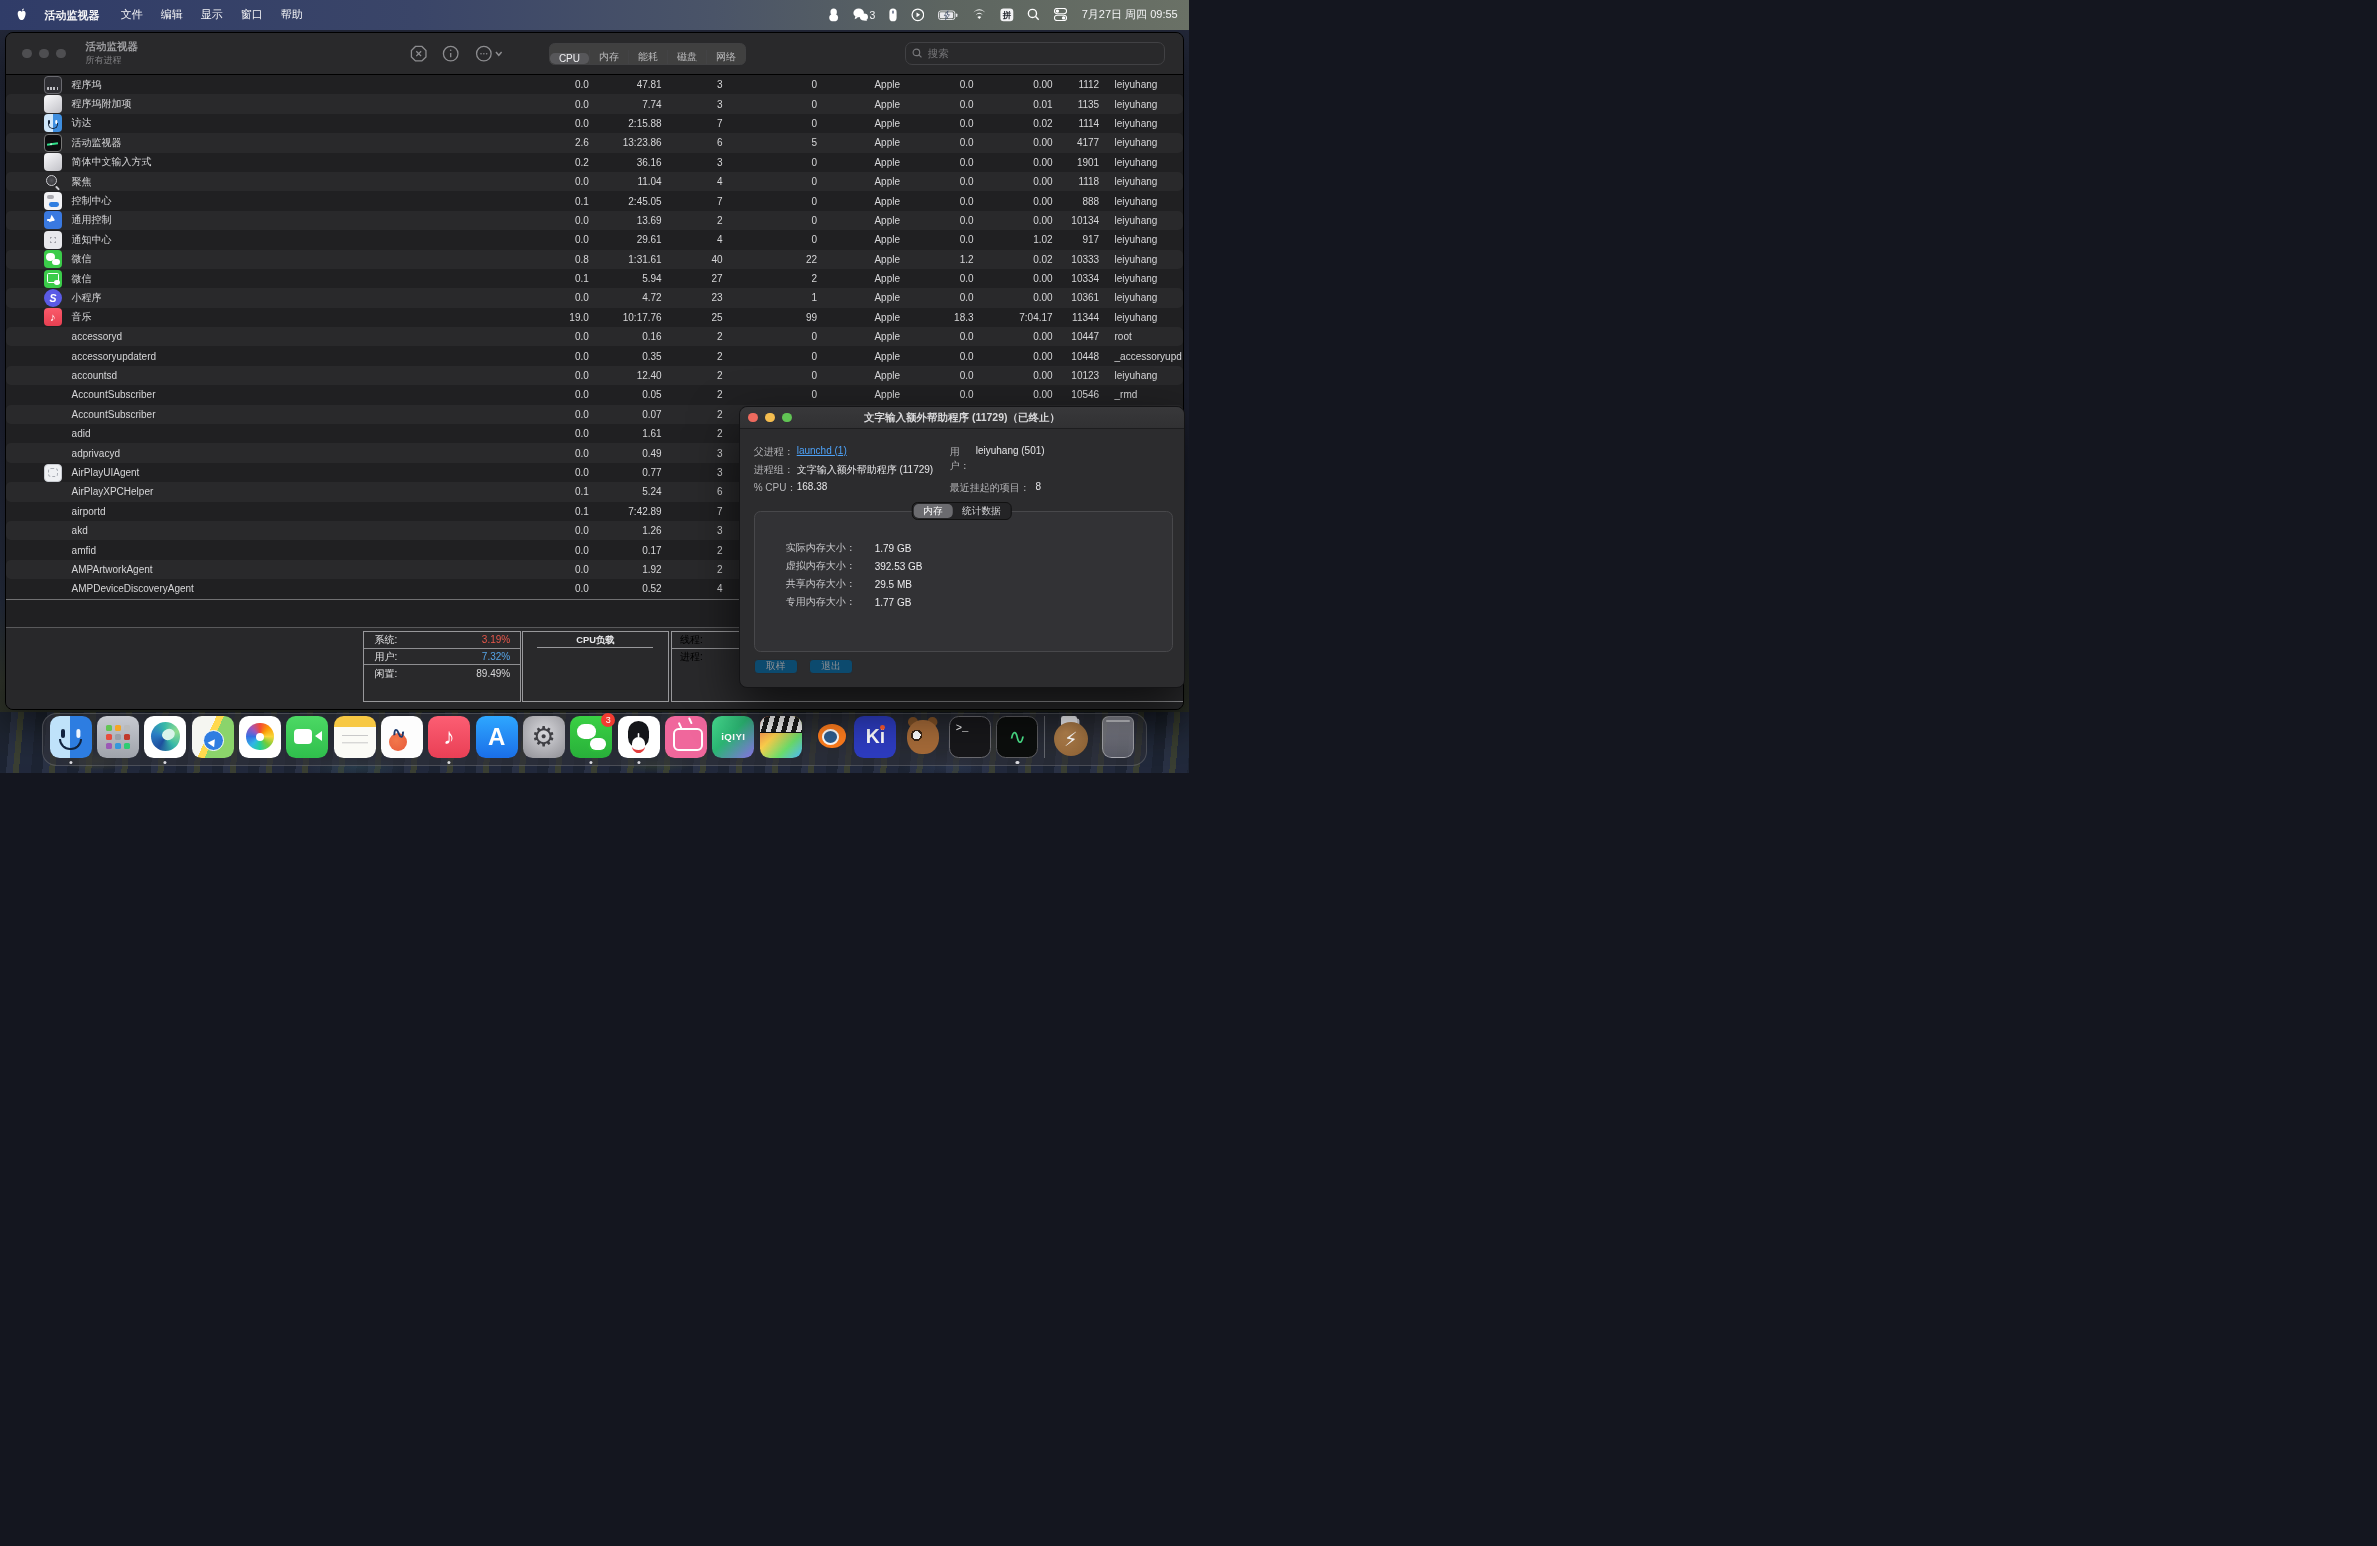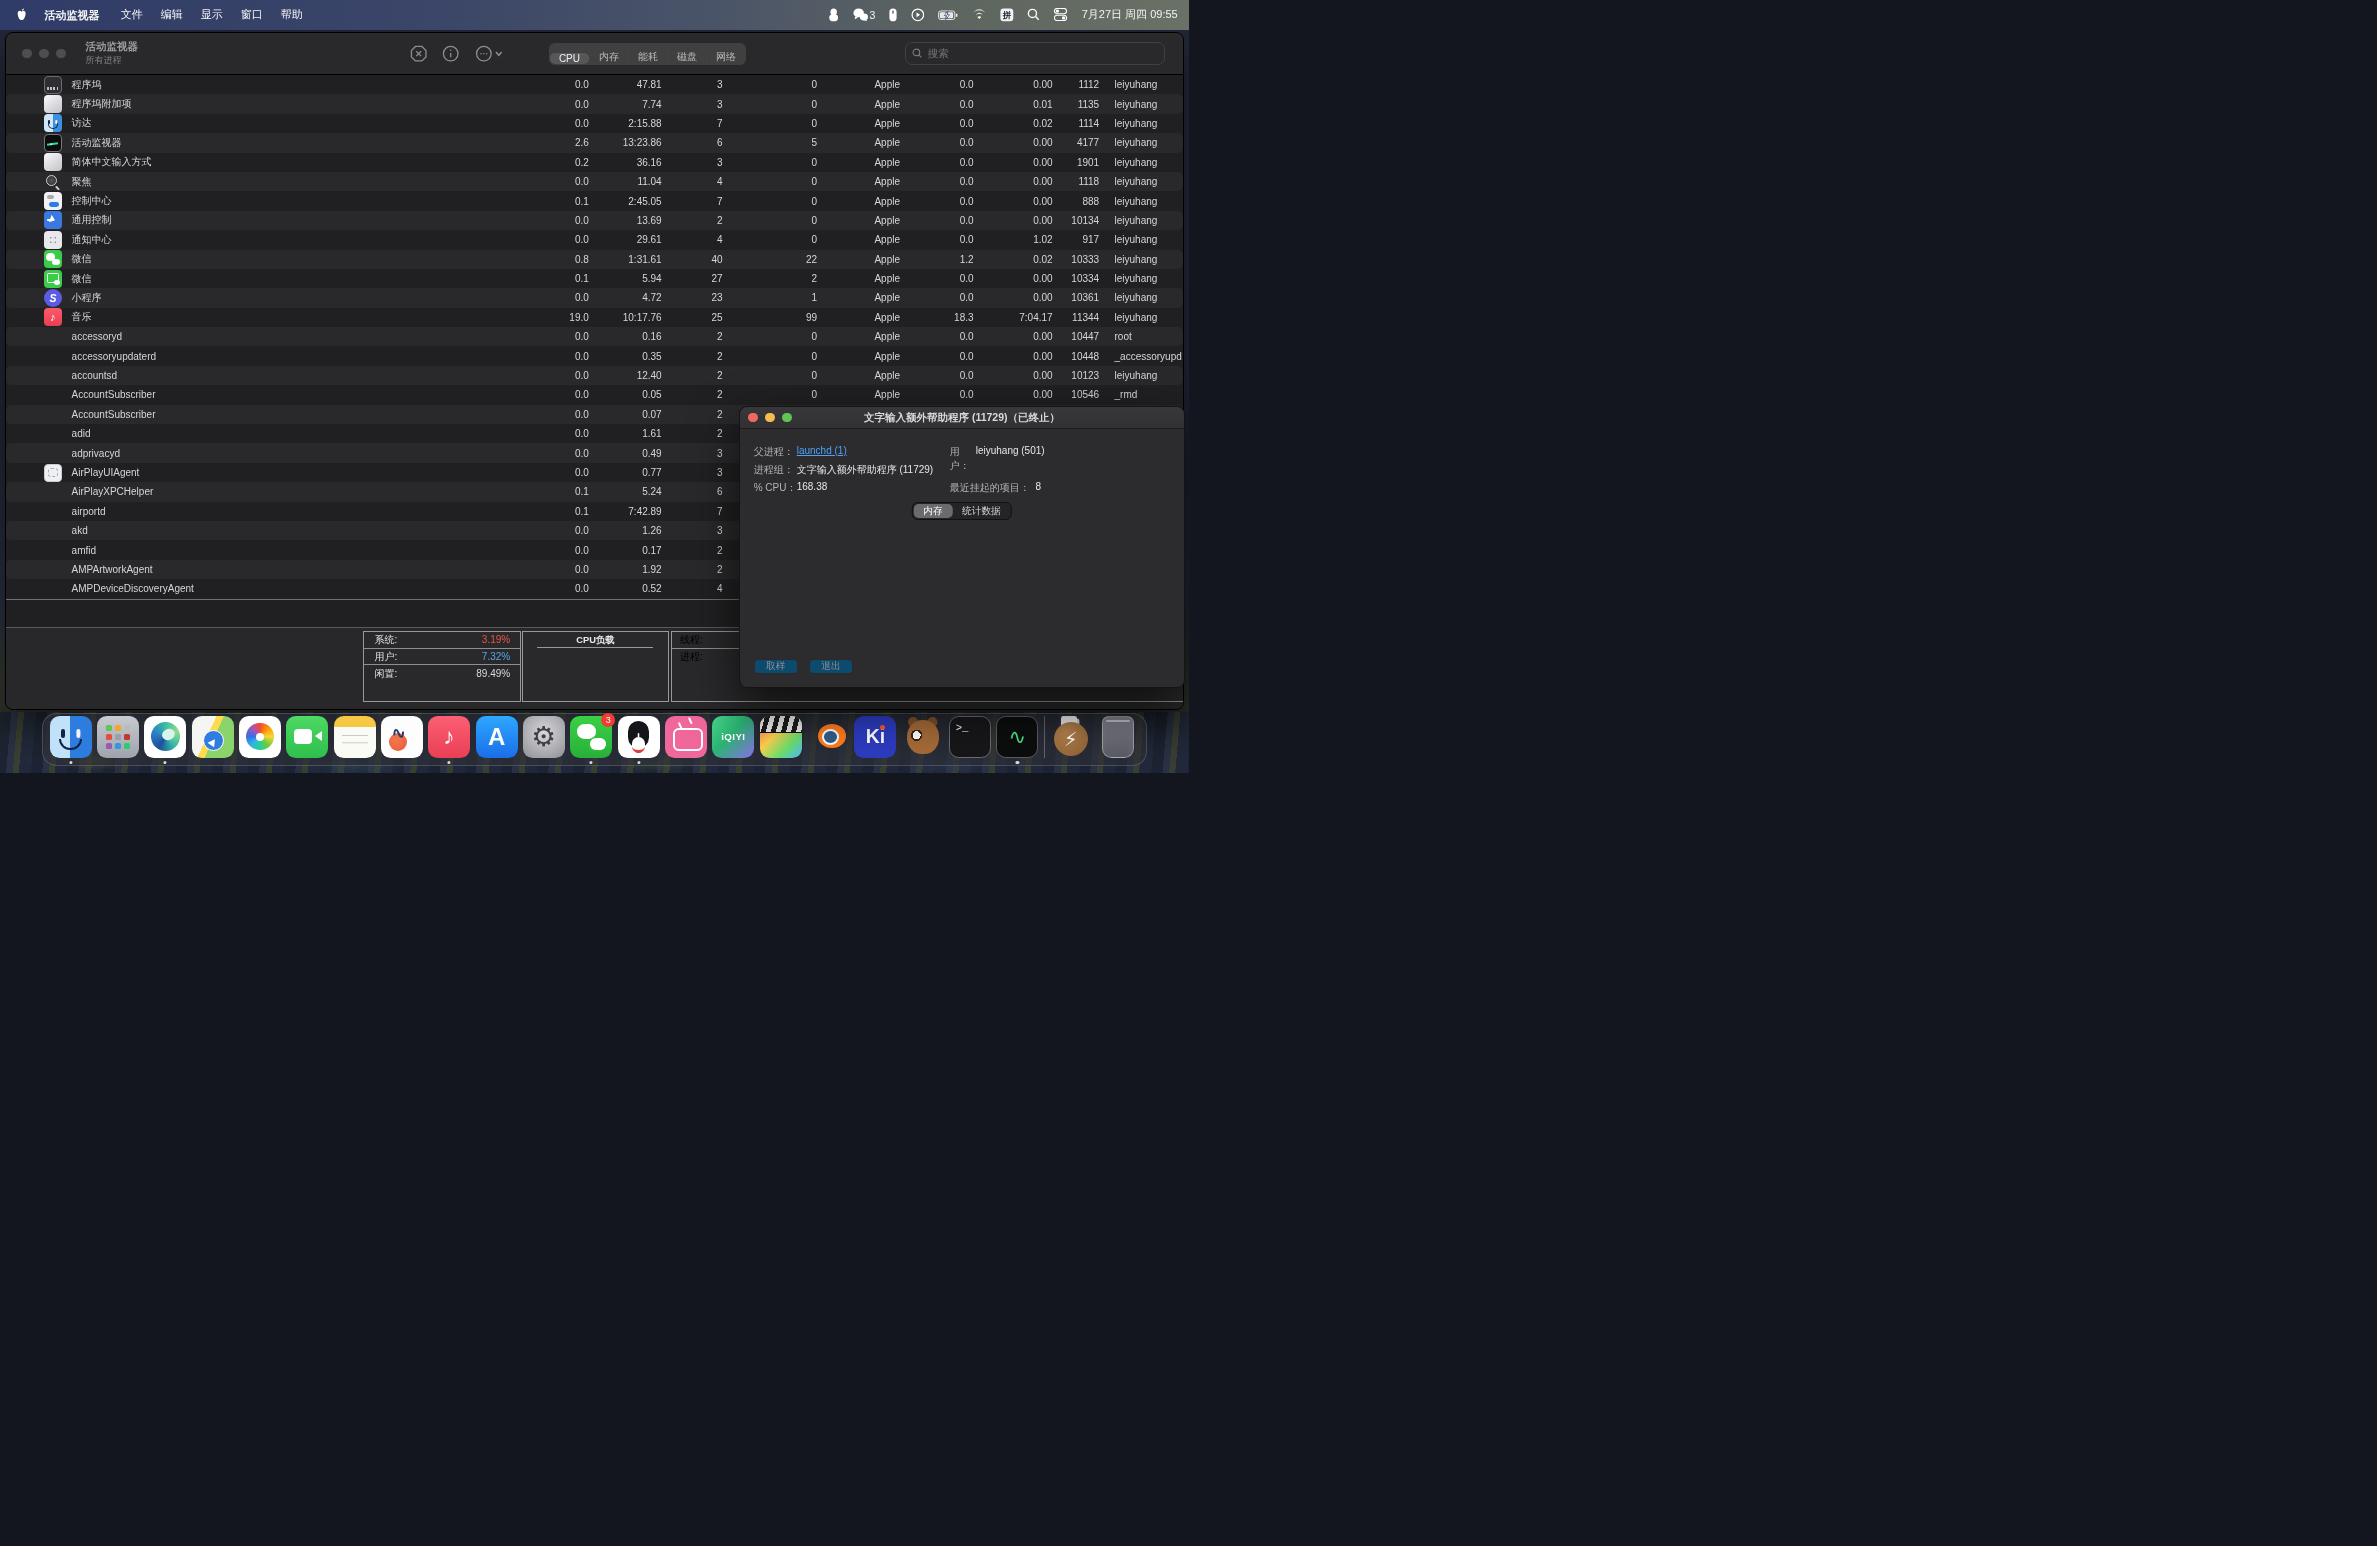--- a/index.html
+++ b/index.html
@@ -832,20 +832,38 @@
       <span class="pcol2">
         <span class="p-label">最近挂起的项目：</span>
         <span class="p-val" style="margin-left:5.7px;">8</span>
       </span>
     </div>
 
     <div class="p-seg" id="pseg">
         <span class="seg active">内存</span>
         <span class="seg">统计数据</span>
       </div>
+    <div class="p-panel" id="ppanel">
+        <div class="mem-row">
+          <span class="lab">实际内存大小：</span>
+          <span class="val mono">1.79 GB</span>
+        </div>
+        <div class="mem-row">
+          <span class="lab">虚拟内存大小：</span>
+          <span class="val mono">392.53 GB</span>
+        </div>
+        <div class="mem-row">
+          <span class="lab">共享内存大小：</span>
+          <span class="val mono">29.5 MB</span>
+        </div>
+        <div class="mem-row">
+          <span class="lab">专用内存大小：</span>
+          <span class="val mono">1.77 GB</span>
+        </div>
+      </div>
 
     <span class="p-btn b1">取样</span>
     <span class="p-btn b2">退出</span>
   </div>
 
   <div class="dock" id="dock">
       <div class="dock-item">
         <div class="dk dk-finder"></div>
         <span class="run-dot"></span>
       </div>

